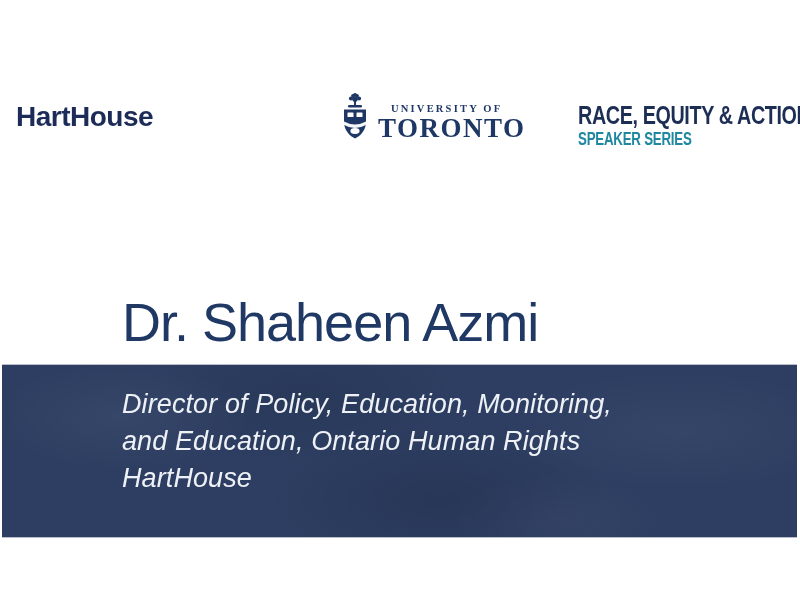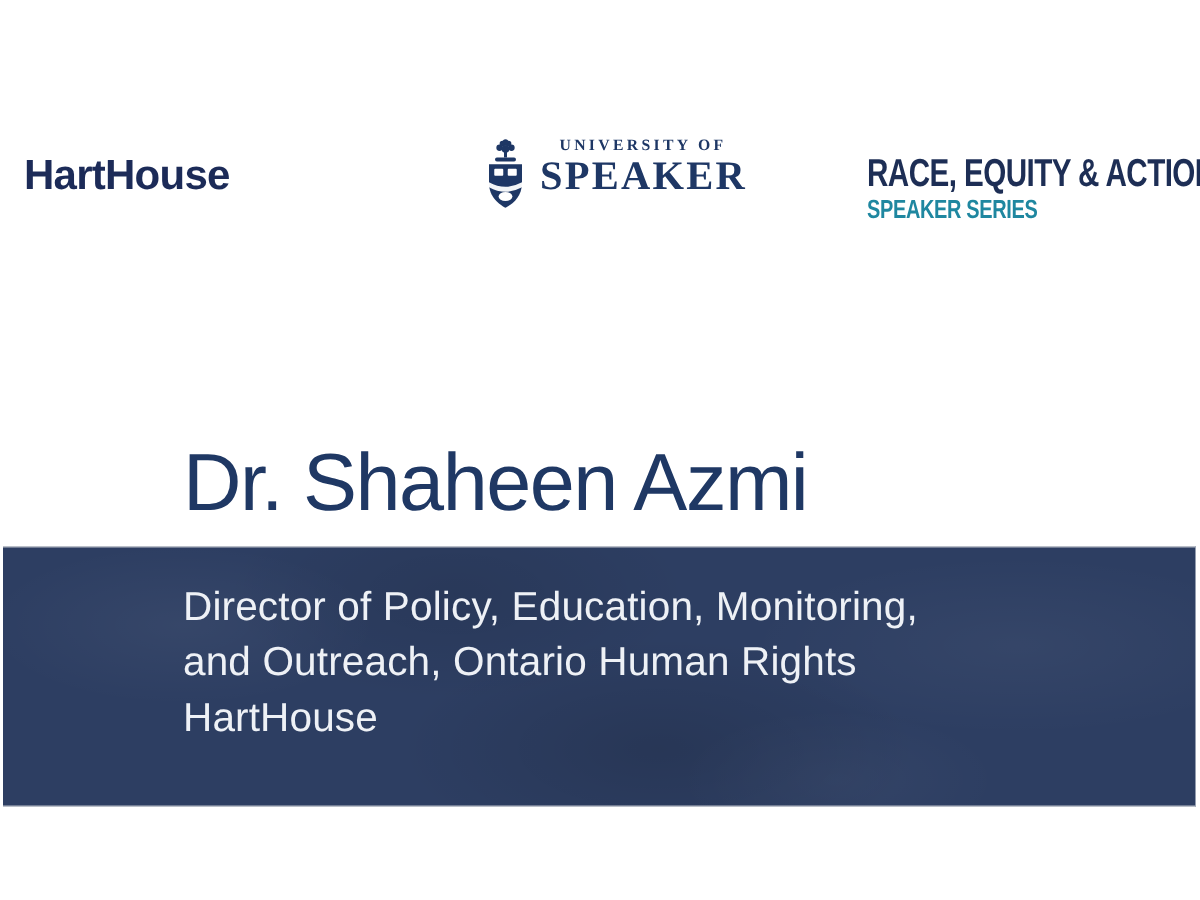--- a/index.html
+++ b/index.html
@@ -14,22 +14,22 @@
 
   
   .harthouse {
     position: absolute; left: 16px; top: 103px;
     font-size: 28px; font-weight: 700; letter-spacing: -0.5px;
     color: var(--harthouse-navy, #1c2b58);
     line-height: 1;
   }
 
   .uoft {
-    position: absolute; left: 320px; top: 92px;
-    display: flex; align-items: flex-start;
+    position: absolute; left: 338px; top: 92px;
+    display: flex; align-items: flex-end;
     color: var(--uoft-navy, #1e3765);
   }
   .uoft .crest { width: 34px; height: 50px; display: block; }
   .uoft-text { margin-left: 6px; }
   .uoft-line1 {
     font-family: "Liberation Serif", serif;
     font-size: 10.5px; letter-spacing: 2.2px; font-weight: 600;
     padding-left: 13px; white-space: nowrap;
   }
   .uoft-line2 {
@@ -66,20 +66,21 @@
     box-sizing: border-box;
     background-color: var(--band-bg, #2d3e62);
     background-image:
       radial-gradient(ellipse 220px 90px at 15% 30%, rgba(255,255,255,0.045), transparent 60%),
       radial-gradient(ellipse 280px 120px at 55% 78%, rgba(0,0,0,0.12), transparent 62%),
       radial-gradient(ellipse 300px 100px at 85% 38%, rgba(255,255,255,0.04), transparent 60%),
       radial-gradient(ellipse 240px 110px at 38% 18%, rgba(0,0,0,0.09), transparent 65%),
       radial-gradient(ellipse 180px 80px at 70% 90%, rgba(255,255,255,0.03), transparent 60%);
     border-top: 1px solid #b9bec8;
     border-bottom: 1px solid #b9bec8;
+    font-style: italic;
   }
   .band-text {
     position: absolute; left: 120px; top: 21px;
     font-size: 27px; line-height: 37px; font-weight: 400;
     color: var(--band-text, #eef1f6);
     letter-spacing: 0.1px;
   }
 </style>
 </head>
 <body>
@@ -105,32 +106,32 @@
         <g fill="#ffffff">
           <rect x="9.5" y="20.5" width="6" height="4.6" rx="0.6"></rect>
           <rect x="18.5" y="20.5" width="6" height="4.6" rx="0.6"></rect>
           <path d="M6,29.5 q11,6 22,0 v3.4 q-11,6 -22,0 z" opacity="0.95"></path>
           <ellipse cx="17" cy="39" rx="4.6" ry="3"></ellipse>
         </g>
       </svg>
     </span>
     <div class="uoft-text">
       <div class="uoft-line1">UNIVERSITY OF</div>
-      <div class="uoft-line2">SPEAKER</div>
+      <div class="uoft-line2">TORONTO</div>
     </div>
   </div>
 
   <div class="series">
     <div class="series-line1">RACE, EQUITY &amp; ACTION</div>
     <div class="series-line2">SPEAKER SERIES</div>
   </div>
 
   <h1 class="speaker-name">Dr. Shaheen Azmi</h1>
 
   <div class="band">
     <div class="band-text">
       <div>Director of Policy, Education, Monitoring,</div>
-      <div>and Outreach, Ontario Human Rights</div>
+      <div>and Education, Ontario Human Rights</div>
       <div>HartHouse</div>
     </div>
   </div>
 
 </div>
 
 </body></html>

